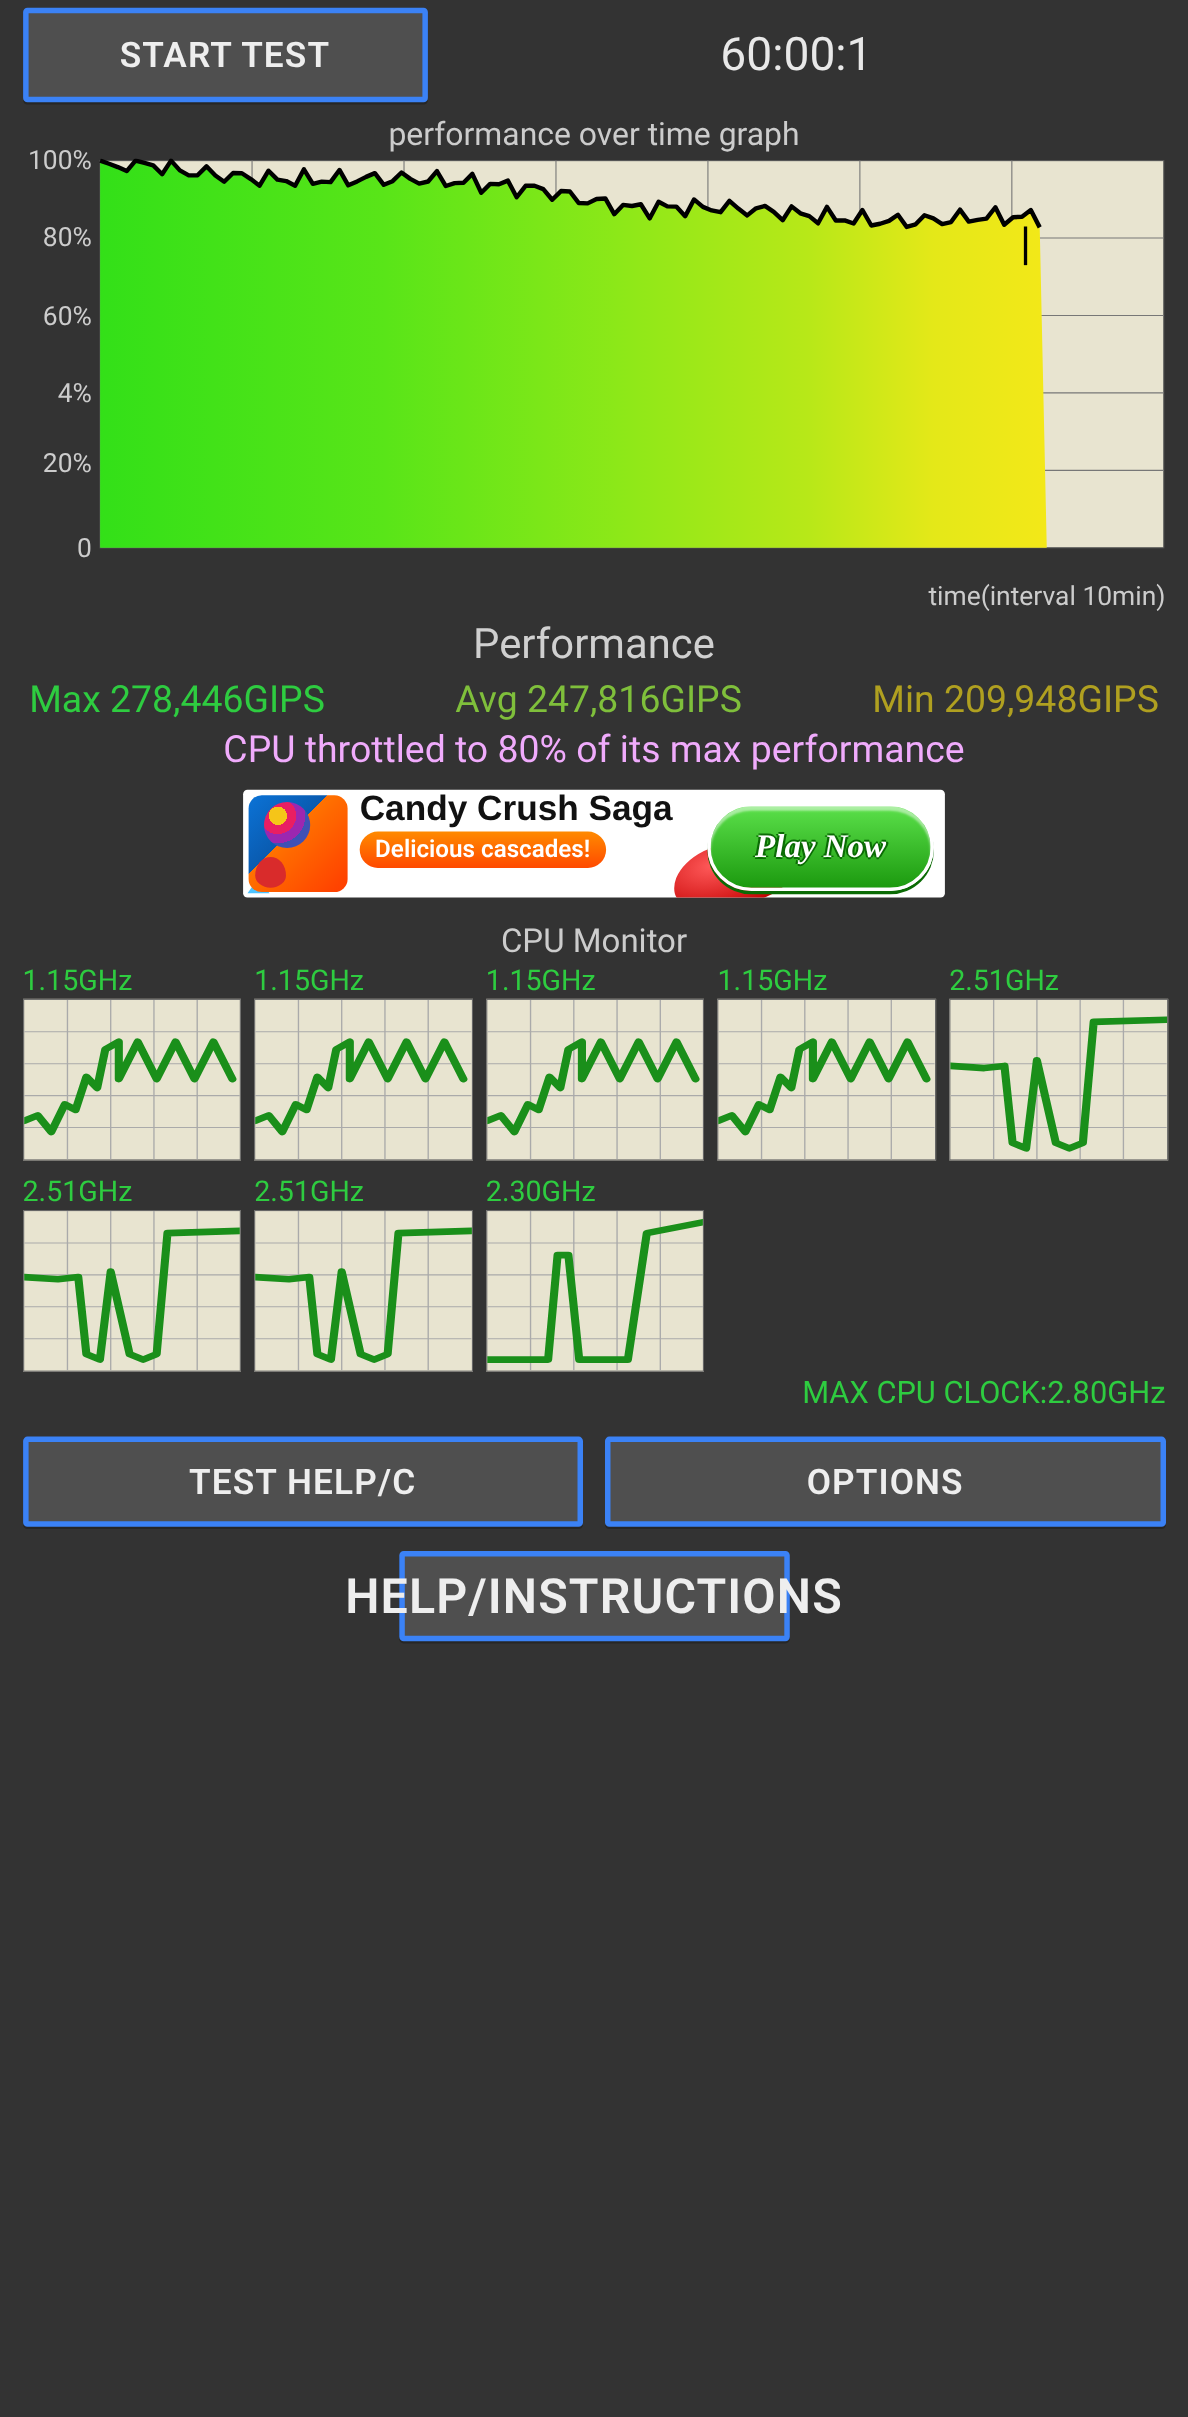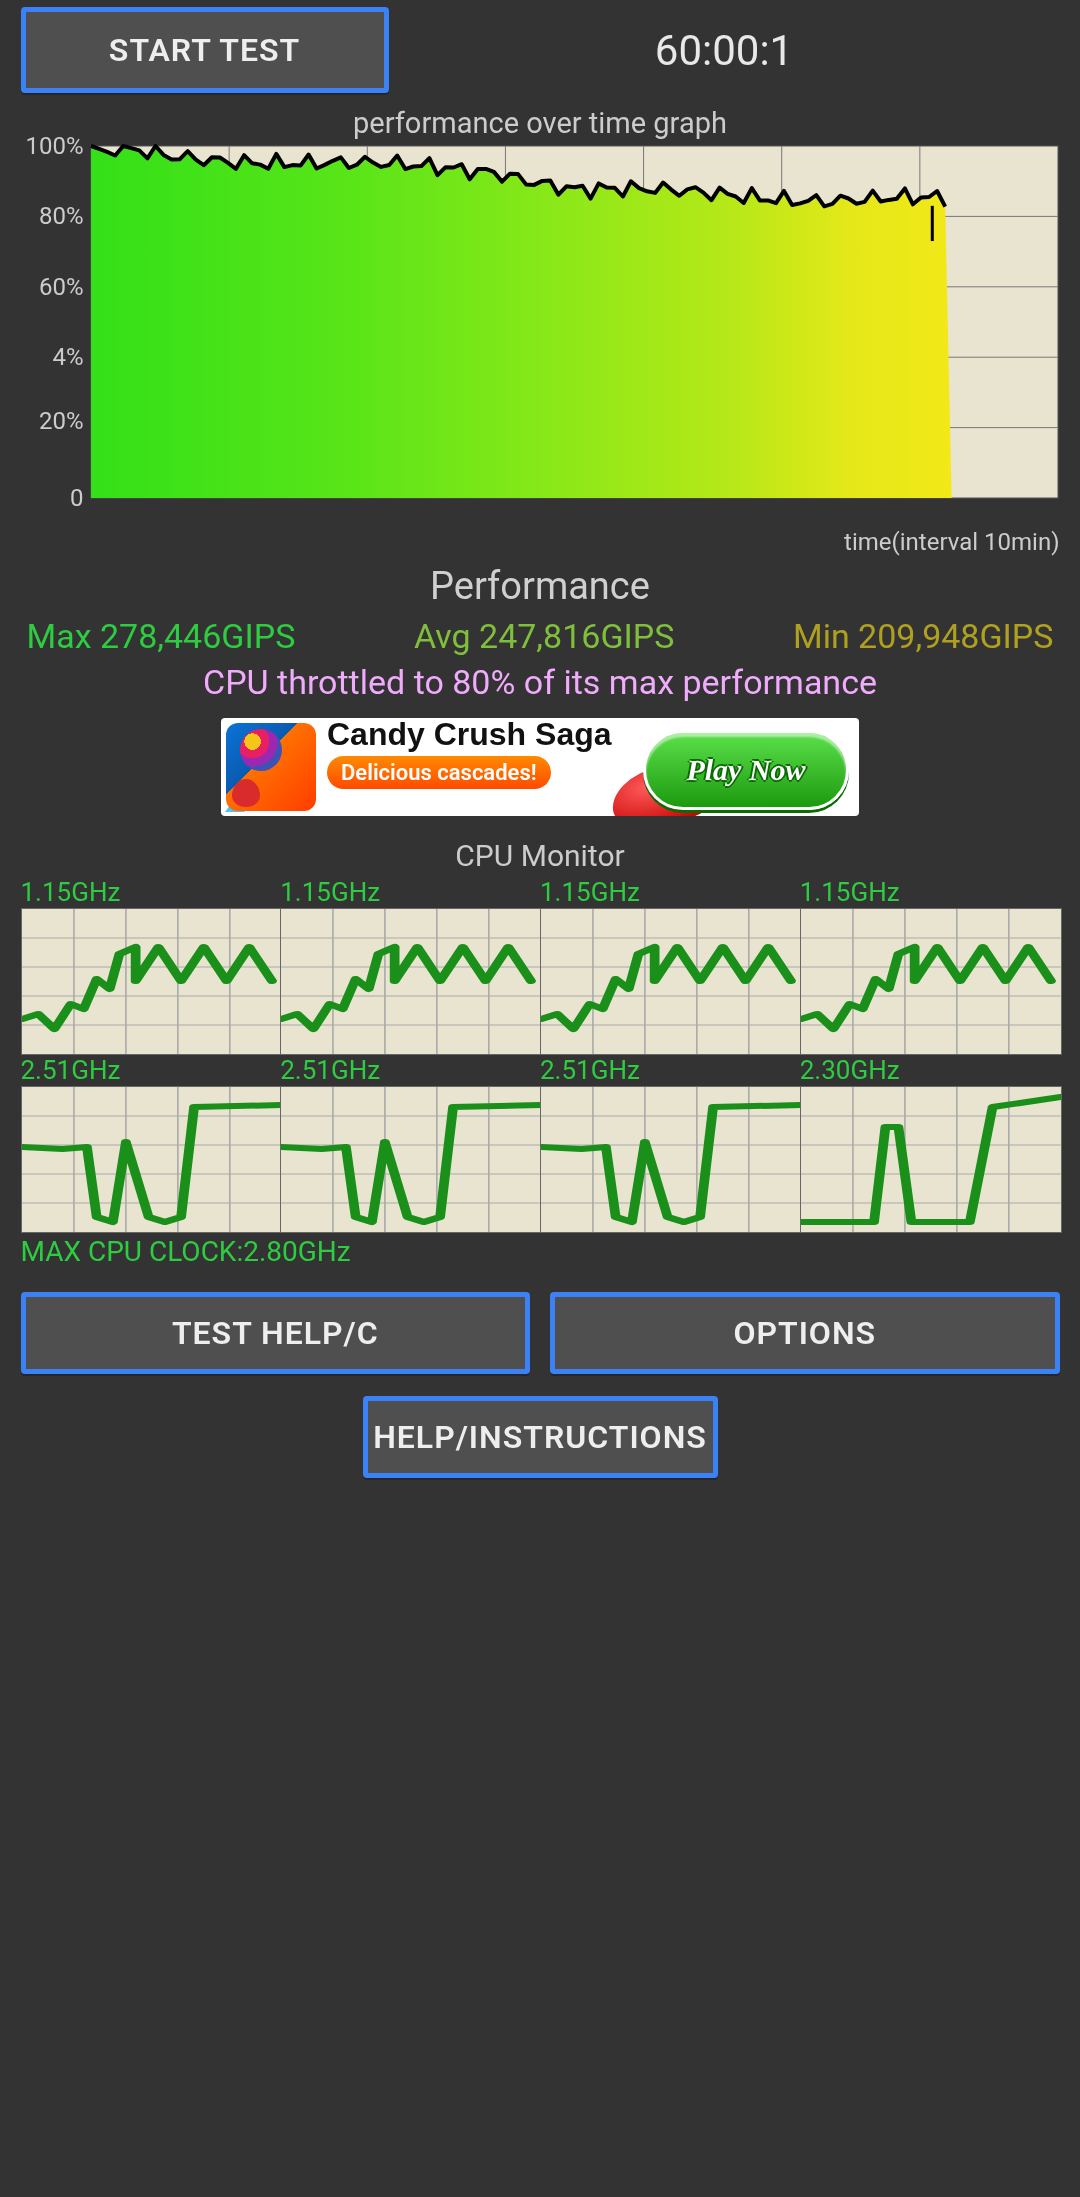--- a/index.html
+++ b/index.html
@@ -26,30 +26,30 @@
   .ad-icon::after{content:"";position:absolute;bottom:4px;left:6px;width:28px;height:28px;background:#d92b2b;border-radius:50% 50% 50% 50%/60% 60% 40% 40%;}
   .ad-text{display:flex;flex-direction:column;justify-content:center;margin-left:6px;}
   .ad-title{font-family:Arial,sans-serif;font-weight:700;color:#111;font-size:32px;line-height:1;}
   .ad-sub-pill{margin-top:6px;background:linear-gradient(#ff8a00,#ff4a00);color:#fff;font-weight:600;font-size:22px;padding:4px 14px;border-radius:18px;display:inline-block;align-self:flex-start;}
   .ad-candy{position:absolute;left:390px;bottom:-8px;width:110px;height:58px;background:radial-gradient(ellipse at 35% 30%,#ff5a5a 0%,#c40000 80%);border-radius:50%/60% 60% 40% 40%;transform:rotate(-12deg);}
   .ad-play{position:absolute;right:10px;top:12px;width:200px;height:74px;background:linear-gradient(#5be04a,#1c9a0f);border-radius:40px;border:3px solid #fff;box-shadow:0 3px 0 #0b6b05,inset 0 4px 2px rgba(255,255,255,.5);display:flex;align-items:center;justify-content:center;}
   .ad-play span{font-family:"Comic Sans MS",cursive;font-weight:900;color:#fff;font-size:30px;font-style:italic;text-shadow:-2px 0 #0b6b05,2px 0 #0b6b05,0 -2px #0b6b05,0 2px #0b6b05;}
   .ad-play::after{content:"";position:absolute;right:14px;top:50%;transform:translateY(-50%);width:0;height:0;}
   .ad-tri{position:absolute;left:4px;bottom:4px;width:0;height:0;border-left:10px solid transparent;border-right:10px solid transparent;border-bottom:14px solid #4cc3ff;}
   .cpu-title{font-size:30px;color:#ccc;text-align:center;margin-top:22px;}
-  .cpu-grid{display:grid;grid-template-columns:repeat(4,1fr);margin-top:4px;}
+  .cpu-grid{display:grid;grid-template-columns:repeat(5,1fr);gap:14px;margin-top:4px;}
   .cpu-cell{display:flex;flex-direction:column;}
   .cpu-lbl{color:#2ecc40;font-size:26px;margin-bottom:1px;}
   .cpu-plot{width:100%;height:145px;background:#e8e4d0;border:1px solid #666;position:relative;}
   .cpu-plot svg{position:absolute;inset:0;width:100%;height:100%;}
-  .maxclock{color:#2ecc40;font-size:28px;margin-top:2px;}
+  .maxclock{color:#2ecc40;font-size:28px;margin-top:2px;text-align:right;}
   .btn-row{display:flex;gap:20px;margin-top:24px;}
   .btn-row .btn{flex:1;height:72px;font-size:32px;}
   .btn-help-wrap{display:flex;justify-content:center;margin-top:22px;}
-  .btn-help{width:345px;height:72px;font-size:32px;text-align:center;}
+  .btn-help{width:345px;height:72px;font-size:44px;text-align:center;}
 </style>
 </head>
 <body>
 
 <div class="container">
 
   <div class="toprow">
     <div class="btn btn-start">START TEST</div>
     <div class="timer">60:00:1</div>
   </div>

